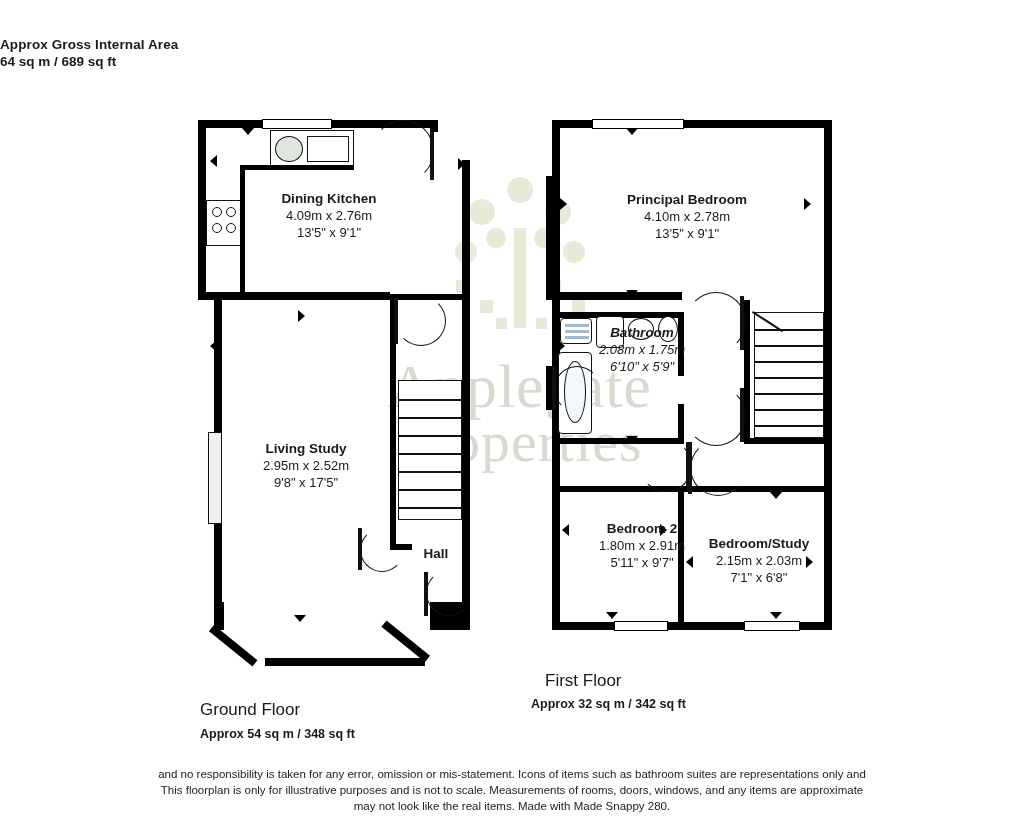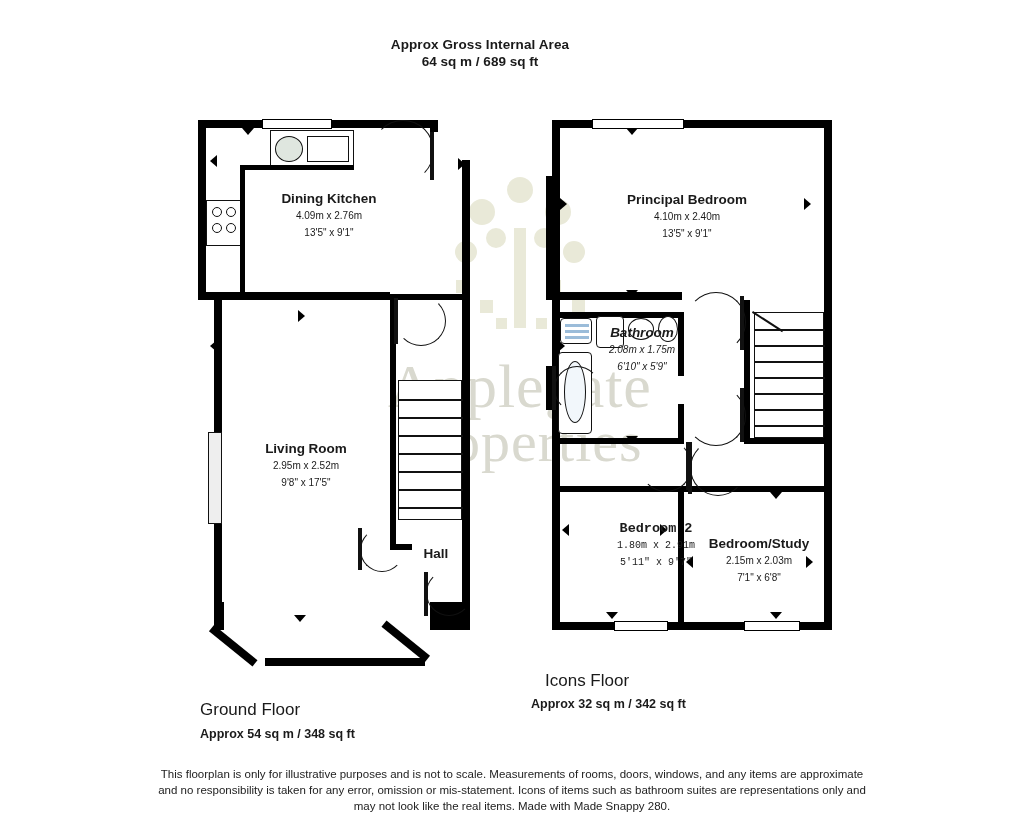--- a/index.html
+++ b/index.html
@@ -19,21 +19,20 @@
     position: absolute;
     left: 0; top: 0;
     width: 1024px; height: 832px;
   }
 
   
   .header {
     position: absolute;
     left: 0; top: 36px;
     width: 960px;
-    text-align: center;
   }
   .header .line1 {
     font-size: 13.5px;
     font-weight: bold;
     letter-spacing: .1px;
     line-height: 17px;
   }
   .header .line2 {
     font-size: 13.5px;
     font-weight: bold;
@@ -76,21 +75,21 @@
     position: absolute;
     text-align: center;
     line-height: 17px;
   }
   .room-label .nm {
     font-size: 13.5px;
     font-weight: bold;
     white-space: nowrap;
   }
   .room-label .d1, .room-label .d2 {
-    font-size: 10px;
+    font-size: 13px;
     white-space: nowrap;
   }
   .floor-title {
     position: absolute;
     font-size: 17px;
     line-height: 21px;
   }
   .floor-sub {
     position: absolute;
     font-size: 12.5px;
@@ -237,21 +236,21 @@
     <div class="door-arc" style="left:426px; top:570px; width:44px; height:44px; border-color:#111; border-right-color:transparent; border-top-color:transparent;"></div>
     <div class="door-leaf" style="left:424px; top:572px; width:4px; height:44px;"></div>
 
     <div class="room-label" style="left:205px; top:190px; width:248px;">
       <div class="nm">Dining Kitchen</div>
       <div class="d1">4.09m x 2.76m</div>
       <div class="d2">13'5" x 9'1"</div>
     </div>
 
     <div class="room-label" style="left:182px; top:440px; width:248px;">
-      <div class="nm">Living Room</div>
+      <div class="nm">Living Study</div>
       <div class="d1">2.95m x 2.52m</div>
       <div class="d2">9'8" x 17'5"</div>
     </div>
 
     <div class="room-label" style="left:396px; top:545px; width:80px;">
       <div class="nm">Hall</div>
     </div>
 
     <div class="floor-title" style="left:200px; top:699px;">Ground Floor</div>
     <div class="floor-sub" style="left:200px; top:726px;">Approx 54 sq m / 348 sq ft</div>
@@ -332,45 +331,45 @@
     <div class="door-leaf" style="left:688px; top:442px; width:4px; height:52px;"></div>
 
     <div class="door-arc" style="left:640px; top:440px; width:50px; height:50px; border-color:#111; border-left-color:transparent; border-top-color:transparent;"></div>
     <div class="door-leaf" style="left:686px; top:442px; width:4px; height:48px;"></div>
 
     <div class="door-arc" style="left:554px; top:366px; width:44px; height:44px; border-color:#111; border-right-color:transparent; border-bottom-color:transparent;"></div>
     <div class="door-leaf" style="left:552px; top:366px; width:4px; height:44px;"></div>
 
     <div class="room-label" style="left:562px; top:191px; width:250px;">
       <div class="nm">Principal Bedroom</div>
-      <div class="d1">4.10m x 2.40m</div>
+      <div class="d1">4.10m x 2.78m</div>
       <div class="d2">13'5" x 9'1"</div>
     </div>
 
     <div class="room-label" style="left:545px; top:324px; width:194px;font-style:italic;">
       <div class="nm">Bathroom</div>
       <div class="d1">2.08m x 1.75m</div>
       <div class="d2">6'10" x 5'9"</div>
     </div>
 
-    <div class="room-label" style="left:559px; top:520px; width:194px;font-family:Liberation Mono, monospace;">
+    <div class="room-label" style="left:545px; top:520px; width:194px;">
       <div class="nm">Bedroom 2</div>
       <div class="d1">1.80m x 2.91m</div>
       <div class="d2">5'11" x 9'7"</div>
     </div>
 
     <div class="room-label" style="left:676px; top:535px; width:166px;">
       <div class="nm">Bedroom/Study</div>
       <div class="d1">2.15m x 2.03m</div>
       <div class="d2">7'1" x 6'8"</div>
     </div>
 
-    <div class="floor-title" style="left:545px; top:670px;">Icons Floor</div>
+    <div class="floor-title" style="left:545px; top:670px;">First Floor</div>
     <div class="floor-sub" style="left:531px; top:696px;">Approx 32 sq m / 342 sq ft</div>
   </div>
 
   <div class="footer">
+    <div>and no responsibility is taken for any error, omission or mis-statement. Icons of items such as bathroom suites are representations only and</div>
     <div>This floorplan is only for illustrative purposes and is not to scale. Measurements of rooms, doors, windows, and any items are approximate</div>
-    <div>and no responsibility is taken for any error, omission or mis-statement. Icons of items such as bathroom suites are representations only and</div>
     <div>may not look like the real items. Made with Made Snappy 280.</div>
   </div>
 
 </div>
 
 </body></html>

